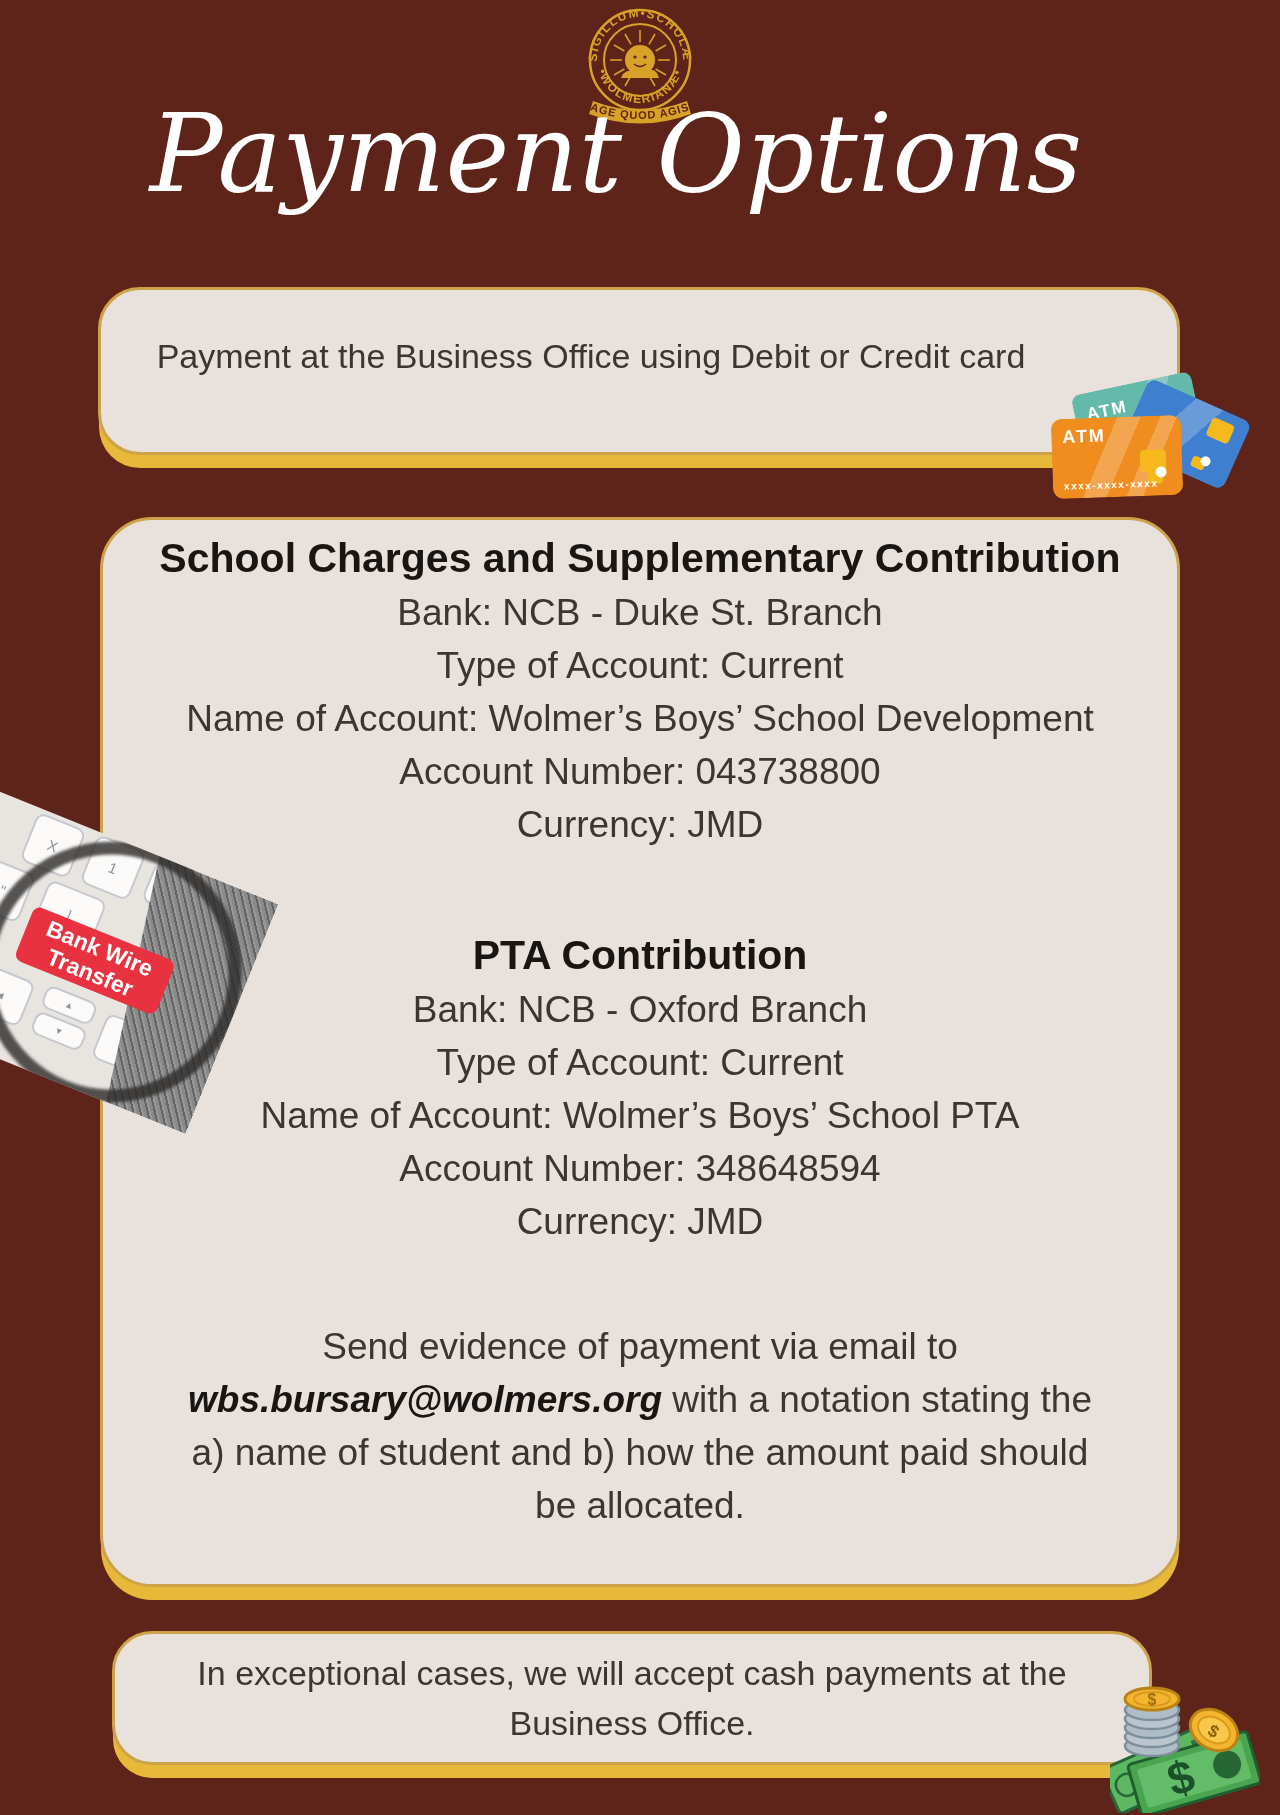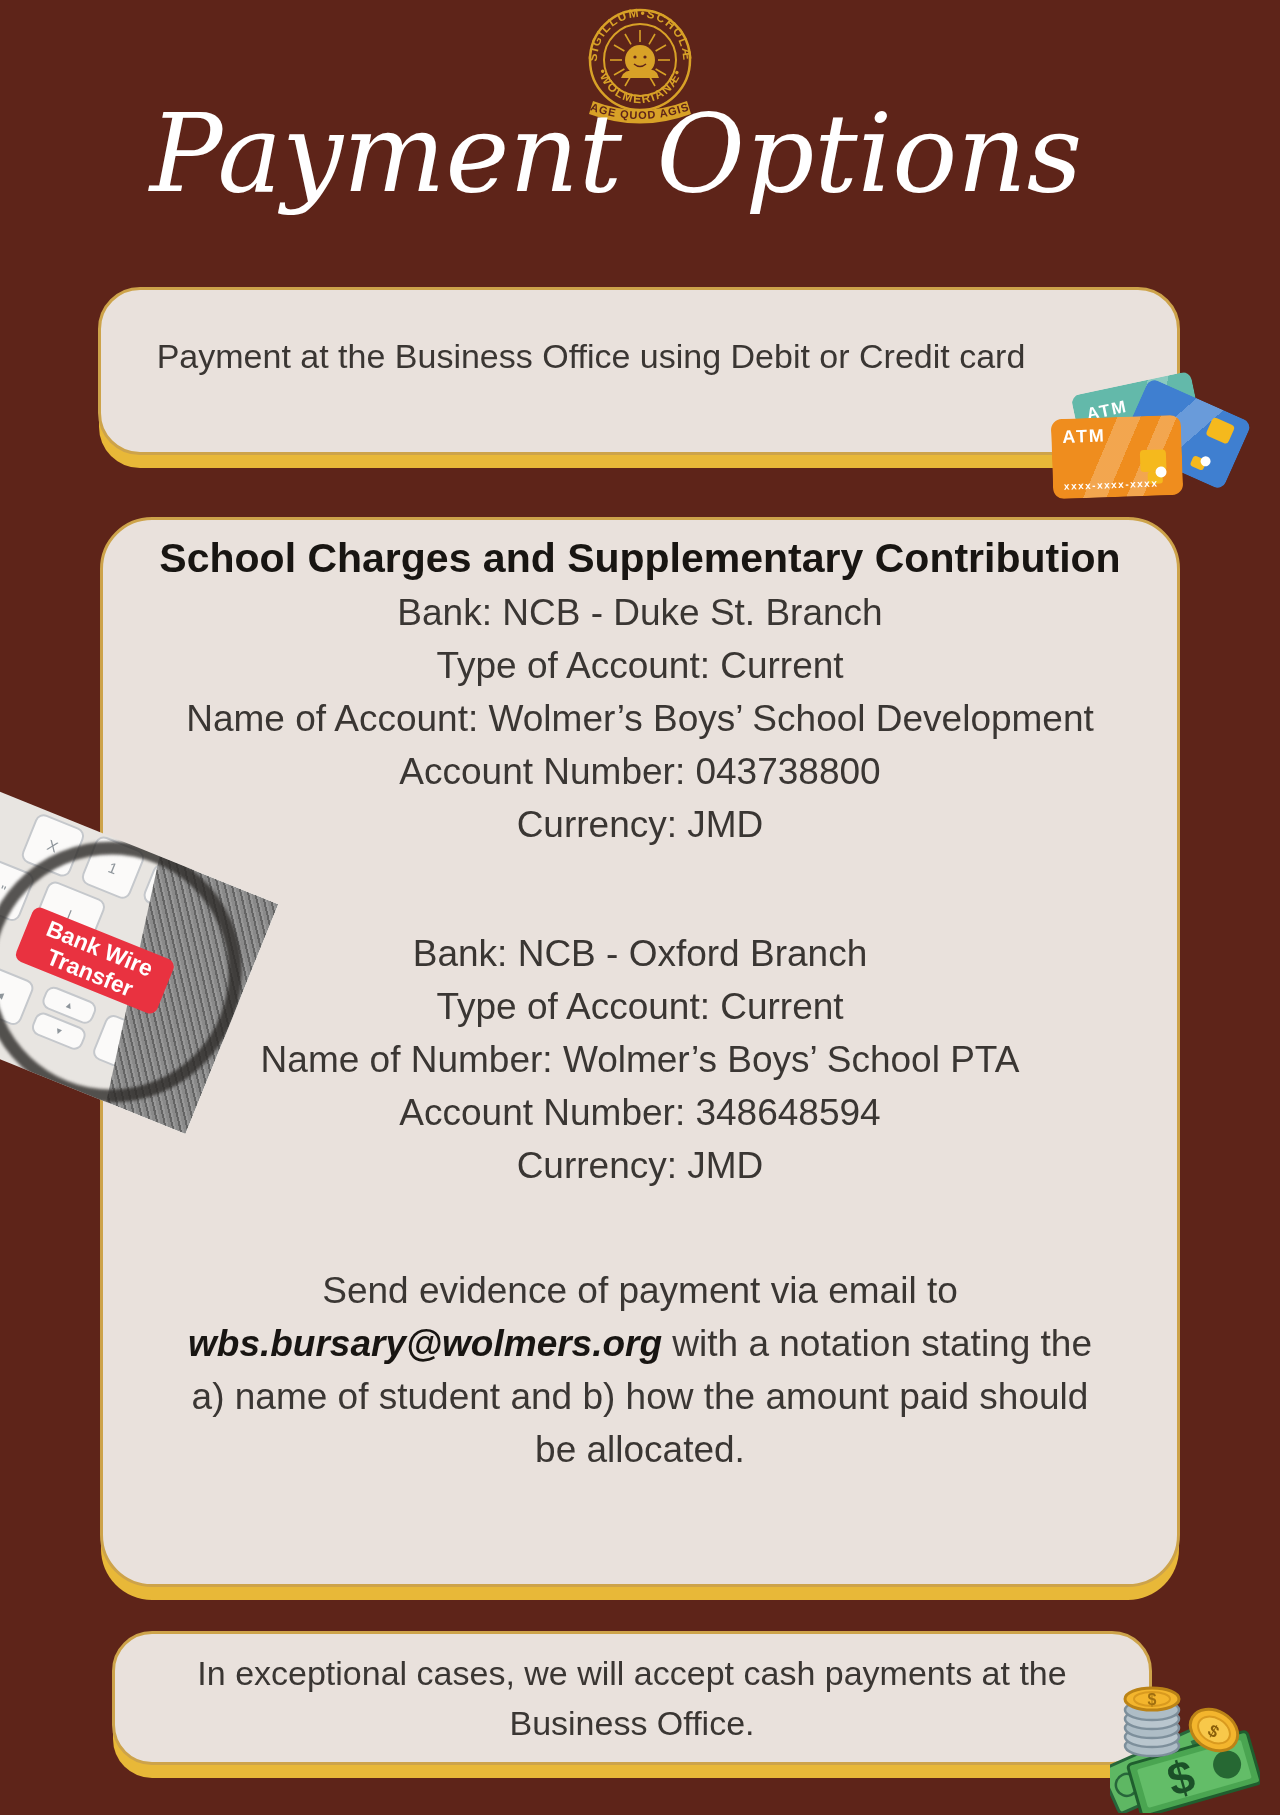--- a/index.html
+++ b/index.html
@@ -139,23 +139,24 @@
   </div>
 
   <section class="card card2">
     <div class="h-line">School Charges and Supplementary Contribution</div>
     <div class="b-line">Bank: NCB - Duke St. Branch</div>
     <div class="b-line">Type of Account: Current</div>
     <div class="b-line">Name of Account: Wolmer’s Boys’ School Development</div>
     <div class="b-line">Account Number: 043738800</div>
     <div class="b-line">Currency: JMD</div>
     <div class="gap1"></div>
+    <div class="h-line">PTA Contribution</div>
     <div class="b-line">Bank: NCB - Oxford Branch</div>
     <div class="b-line">Type of Account: Current</div>
-    <div class="b-line">Name of Number: Wolmer’s Boys’ School PTA</div>
+    <div class="b-line">Name of Account: Wolmer’s Boys’ School PTA</div>
     <div class="b-line">Account Number: 348648594</div>
     <div class="b-line">Currency: JMD</div>
     <div class="gap2"></div>
     <p class="note"><span>Send evidence of payment via email to </span><b>wbs.bursary@wolmers.org</b><span> with a notation stating the a) name of student and b) how the amount paid should be allocated.</span></p>
   </section>
 
   <div class="wire">
     <div class="key" style="left:48px; top:4px; width:52px; height:52px;">X</div>
     <div class="key" style="left:112px; top:2px; width:52px; height:52px;">1</div>
     <div class="key" style="left:176px; top:6px; width:92px; height:42px;"></div>

